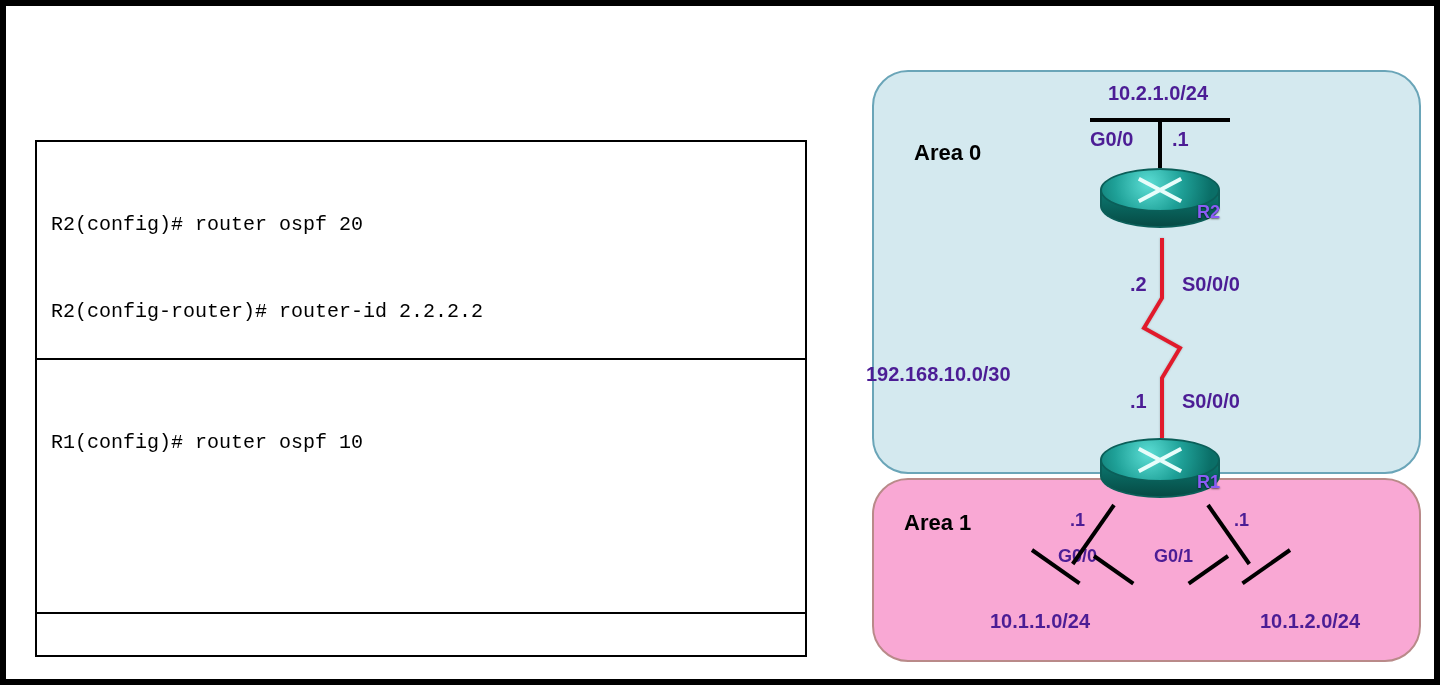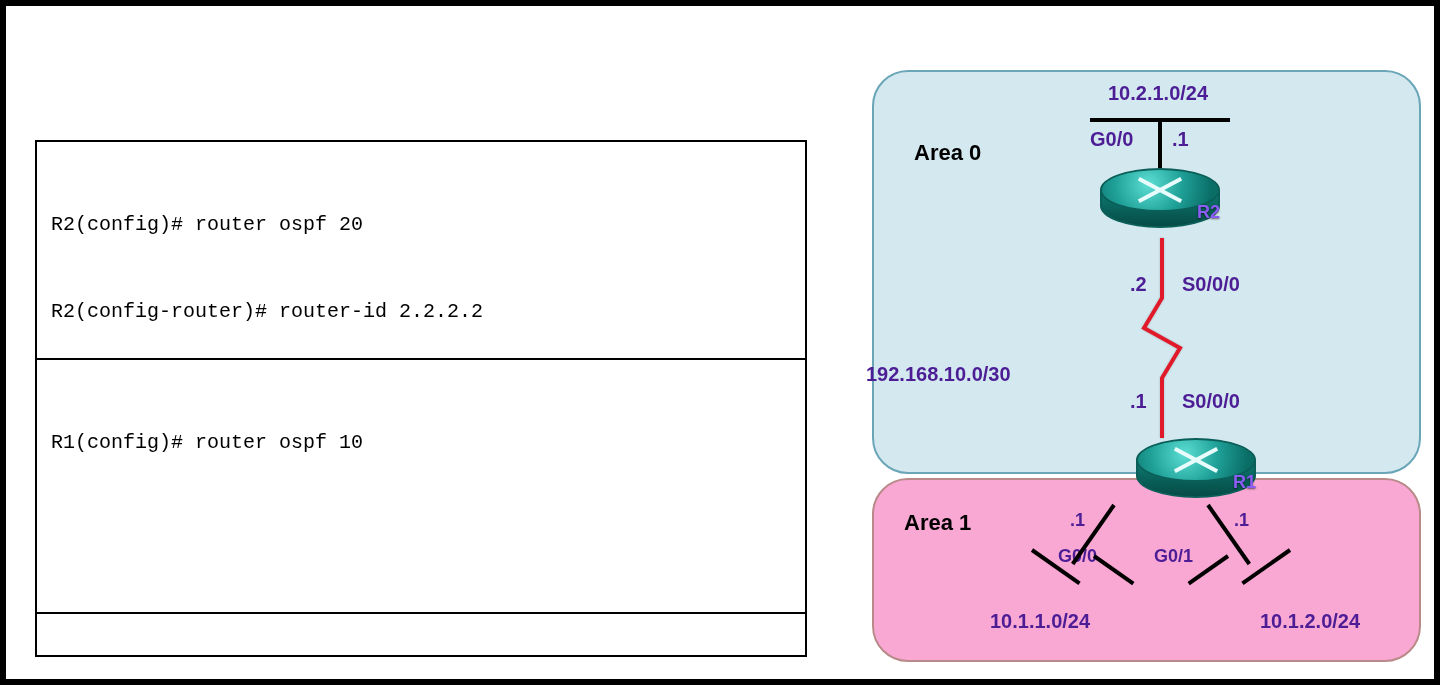--- a/index.html
+++ b/index.html
@@ -213,21 +213,21 @@
     <span class="dlabel" style="left:1110px; top:253px;">.2</span>
     <span class="dlabel" style="left:1162px; top:253px;">S0/0/0</span>
     <span class="dlabel" style="left:846px; top:315px;margin-top:28px;">192.168.10.0/30</span>
     <span class="dlabel" style="left:1110px; top:370px;">.1</span>
     <span class="dlabel" style="left:1162px; top:370px;">S0/0/0</span>
 
     <svg class="zig" style="left:1112px; top:218px;" width="60" height="200">
       <polyline points="30,0 30,60 12,90 48,110 30,140 30,200"></polyline>
     </svg>
 
-    <div class="router-wrap" style="left:1116px; top:418px;">
+    <div class="router-wrap" style="left:1080px; top:418px;">
       <div class="router">
         <div class="side"></div>
         <div class="top"></div>
         <div class="arrows"></div>
         <div class="rlabel">R1</div>
       </div>
     </div>
 
     <span class="dlabel" style="left:1050px; top:490px; font-size:18px;">.1</span>
     <span class="dlabel" style="left:1214px; top:490px; font-size:18px;">.1</span>

